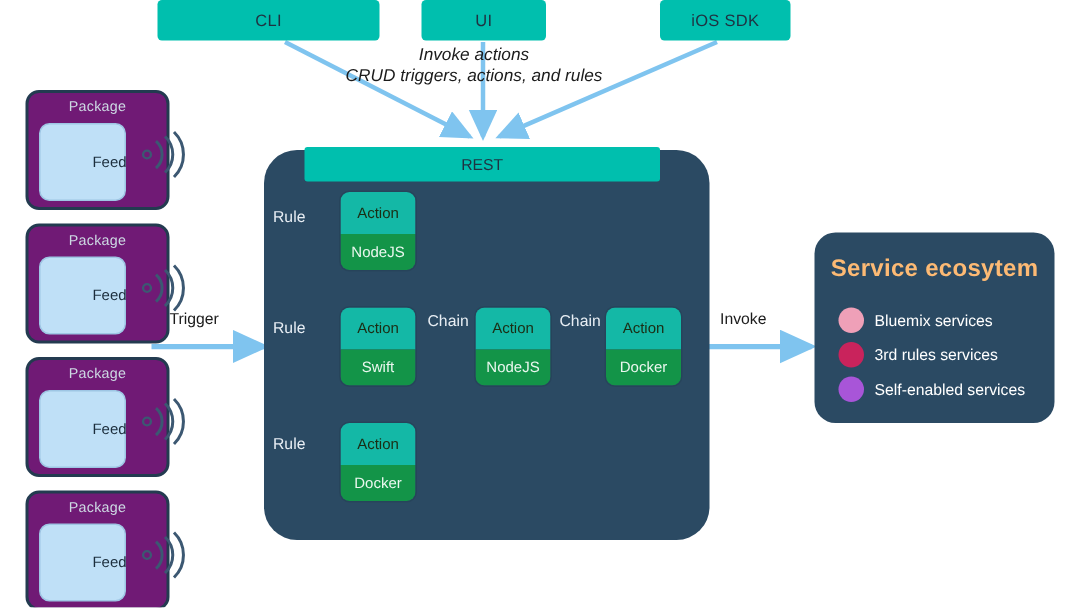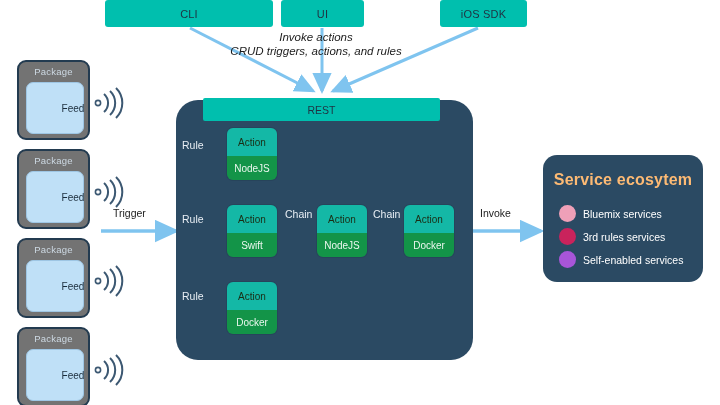--- a/index.html
+++ b/index.html
@@ -37,23 +37,23 @@
     font-style: italic;
     font-size: 11.5px;
     color: #1b1b1b;
     text-align: center;
     line-height: 14px;
     white-space: nowrap;
   }
 
   
   .package {
-    width: 73px;
+    width: 96px;
     height: 80px;
-    background: #737373;
+    background: #701a75;
     border: 2px solid #233b50;
     border-radius: 9px;
     box-sizing: border-box;
   }
   .package-label {
     color: #cdd9e3;
     font-size: 9.5px;
     text-align: center;
     margin-top: 4px;
     letter-spacing: .2px;
@@ -192,21 +192,21 @@
     <line x1="178" y1="157" x2="226" y2="157" stroke="#7FC4EF" stroke-width="3.5" marker-end="url(#ah)"></line>
     <line x1="178" y1="231" x2="226" y2="231" stroke="#7FC4EF" stroke-width="3.5" marker-end="url(#ah)"></line>
     <line x1="178" y1="308" x2="226" y2="308" stroke="#7FC4EF" stroke-width="3.5" marker-end="url(#ah)"></line>
 
     <line x1="280" y1="231" x2="317" y2="231" stroke="#7FC4EF" stroke-width="3.5" marker-end="url(#ah)"></line>
     <line x1="368" y1="231" x2="404" y2="231" stroke="#7FC4EF" stroke-width="3.5" marker-end="url(#ah)"></line>
 
     <line x1="462" y1="231" x2="541" y2="231" stroke="#7FC4EF" stroke-width="3.5" marker-end="url(#ah-big)"></line>
   </svg>
 
-  <div class="abs client-box" style="left:105px; top:0px; width:168px;text-align:right;">
+  <div class="abs client-box" style="left:105px; top:0px; width:148px;text-align:right;">
     <span>CLI</span>
   </div>
   <div class="abs client-box" style="left:440px; top:0px; width:87px;">
     <span>iOS SDK</span>
   </div>
   <div class="abs client-box" style="left:281px; top:0px; width:83px;">
     <span>UI</span>
   </div>
 
   <div class="abs caption" style="left:216px; top:30px; width:200px;">

